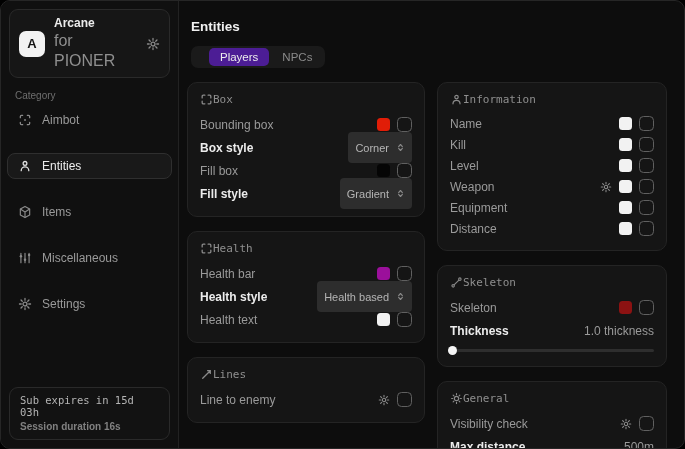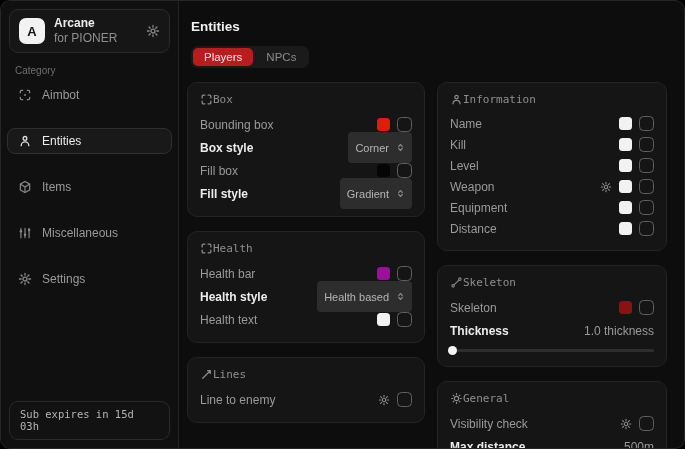--- a/index.html
+++ b/index.html
@@ -21,21 +21,21 @@
     margin:8px; padding:6px 9px; display:flex; align-items:center; gap:9px;
     background:#161616; border:1px solid #2a2a2a; border-radius:9px;
   }
   .logo{
     width:26px; height:26px; flex:0 0 26px; border-radius:7px; background:#f2f2f2;
     color:#141414; font-weight:bold; font-size:13px;
     display:flex; align-items:center; justify-content:center;
   }
   .side-header .names{ flex:1; line-height:1.25; }
   .app-name{ color:#ececec; font-size:12px; font-weight:bold; }
-  .app-sub{ color:#8f8f8f; font-size:12px; }
+  .app-sub{ color:#8f8f8f; font-size:16px; }
   .icon{ color:#8a8a8a; display:inline-flex; align-items:center; justify-content:center; }
   .icon svg{ display:block; }
 
   .category-label{ margin:12px 0 6px 14px; color:#6e6e6e; font-size:10px; }
 
   .nav{ display:flex; flex-direction:column; gap:20px; padding:0 6px; }
   .nav-item{
     display:flex; align-items:center; gap:10px; height:26px; padding:0 10px;
     border:1px solid transparent; border-radius:8px;
     color:#9a9a9a; font-size:12px; cursor:default;
@@ -51,21 +51,21 @@
   .footer-line2{ font-size:10px; color:#818181; font-weight:bold; margin-top:3px; }
 
   
   .main{ flex:1; padding:14px 17px 0 8px; }
   .page-title{ color:#f0f0f0; font-size:13.5px; font-weight:bold; margin:4px 0 12px 4px; }
   .tabs{
     display:inline-flex; gap:2px; margin:0 0 14px 4px; padding:2px;
     background:#1a1a1a; border-radius:7px;
   }
   .tab{ padding:3px 11px; border-radius:5px; font-size:11.5px; color:#8a8a8a; cursor:default; }
-  .tab.active{ background:#b91c1c; color:#ececec; }
+  .tab.active{ background:#4c1d95; color:#ececec;margin-left:16px; }
 
   .columns{ display:flex; gap:12px; }
   .col-left{ width:238px; flex:0 0 238px; display:flex; flex-direction:column; gap:14px; }
   .col-right{ flex:1; display:flex; flex-direction:column; gap:14px; }
 
   .panel{
     background:#151515; border:1px solid #242424; border-radius:10px;
     padding:10px 12px 11px;
   }
   .panel-header{
@@ -202,20 +202,21 @@
             <svg width="14" height="14">
               <use href="#i-gear"></use>
             </svg>
           </span>
         <span>Settings</span>
       </div>
     </div>
 
     <div class="side-footer">
       <div class="footer-line1">Sub expires in 15d 03h</div>
+      <div class="footer-line2">Session duration 16s</div>
     </div>
   </div>
 
   <div class="main">
     <div class="page-title">Entities</div>
 
     <div class="tabs">
       <div class="tab active">Players</div>
       <div class="tab">NPCs</div>
     </div>

